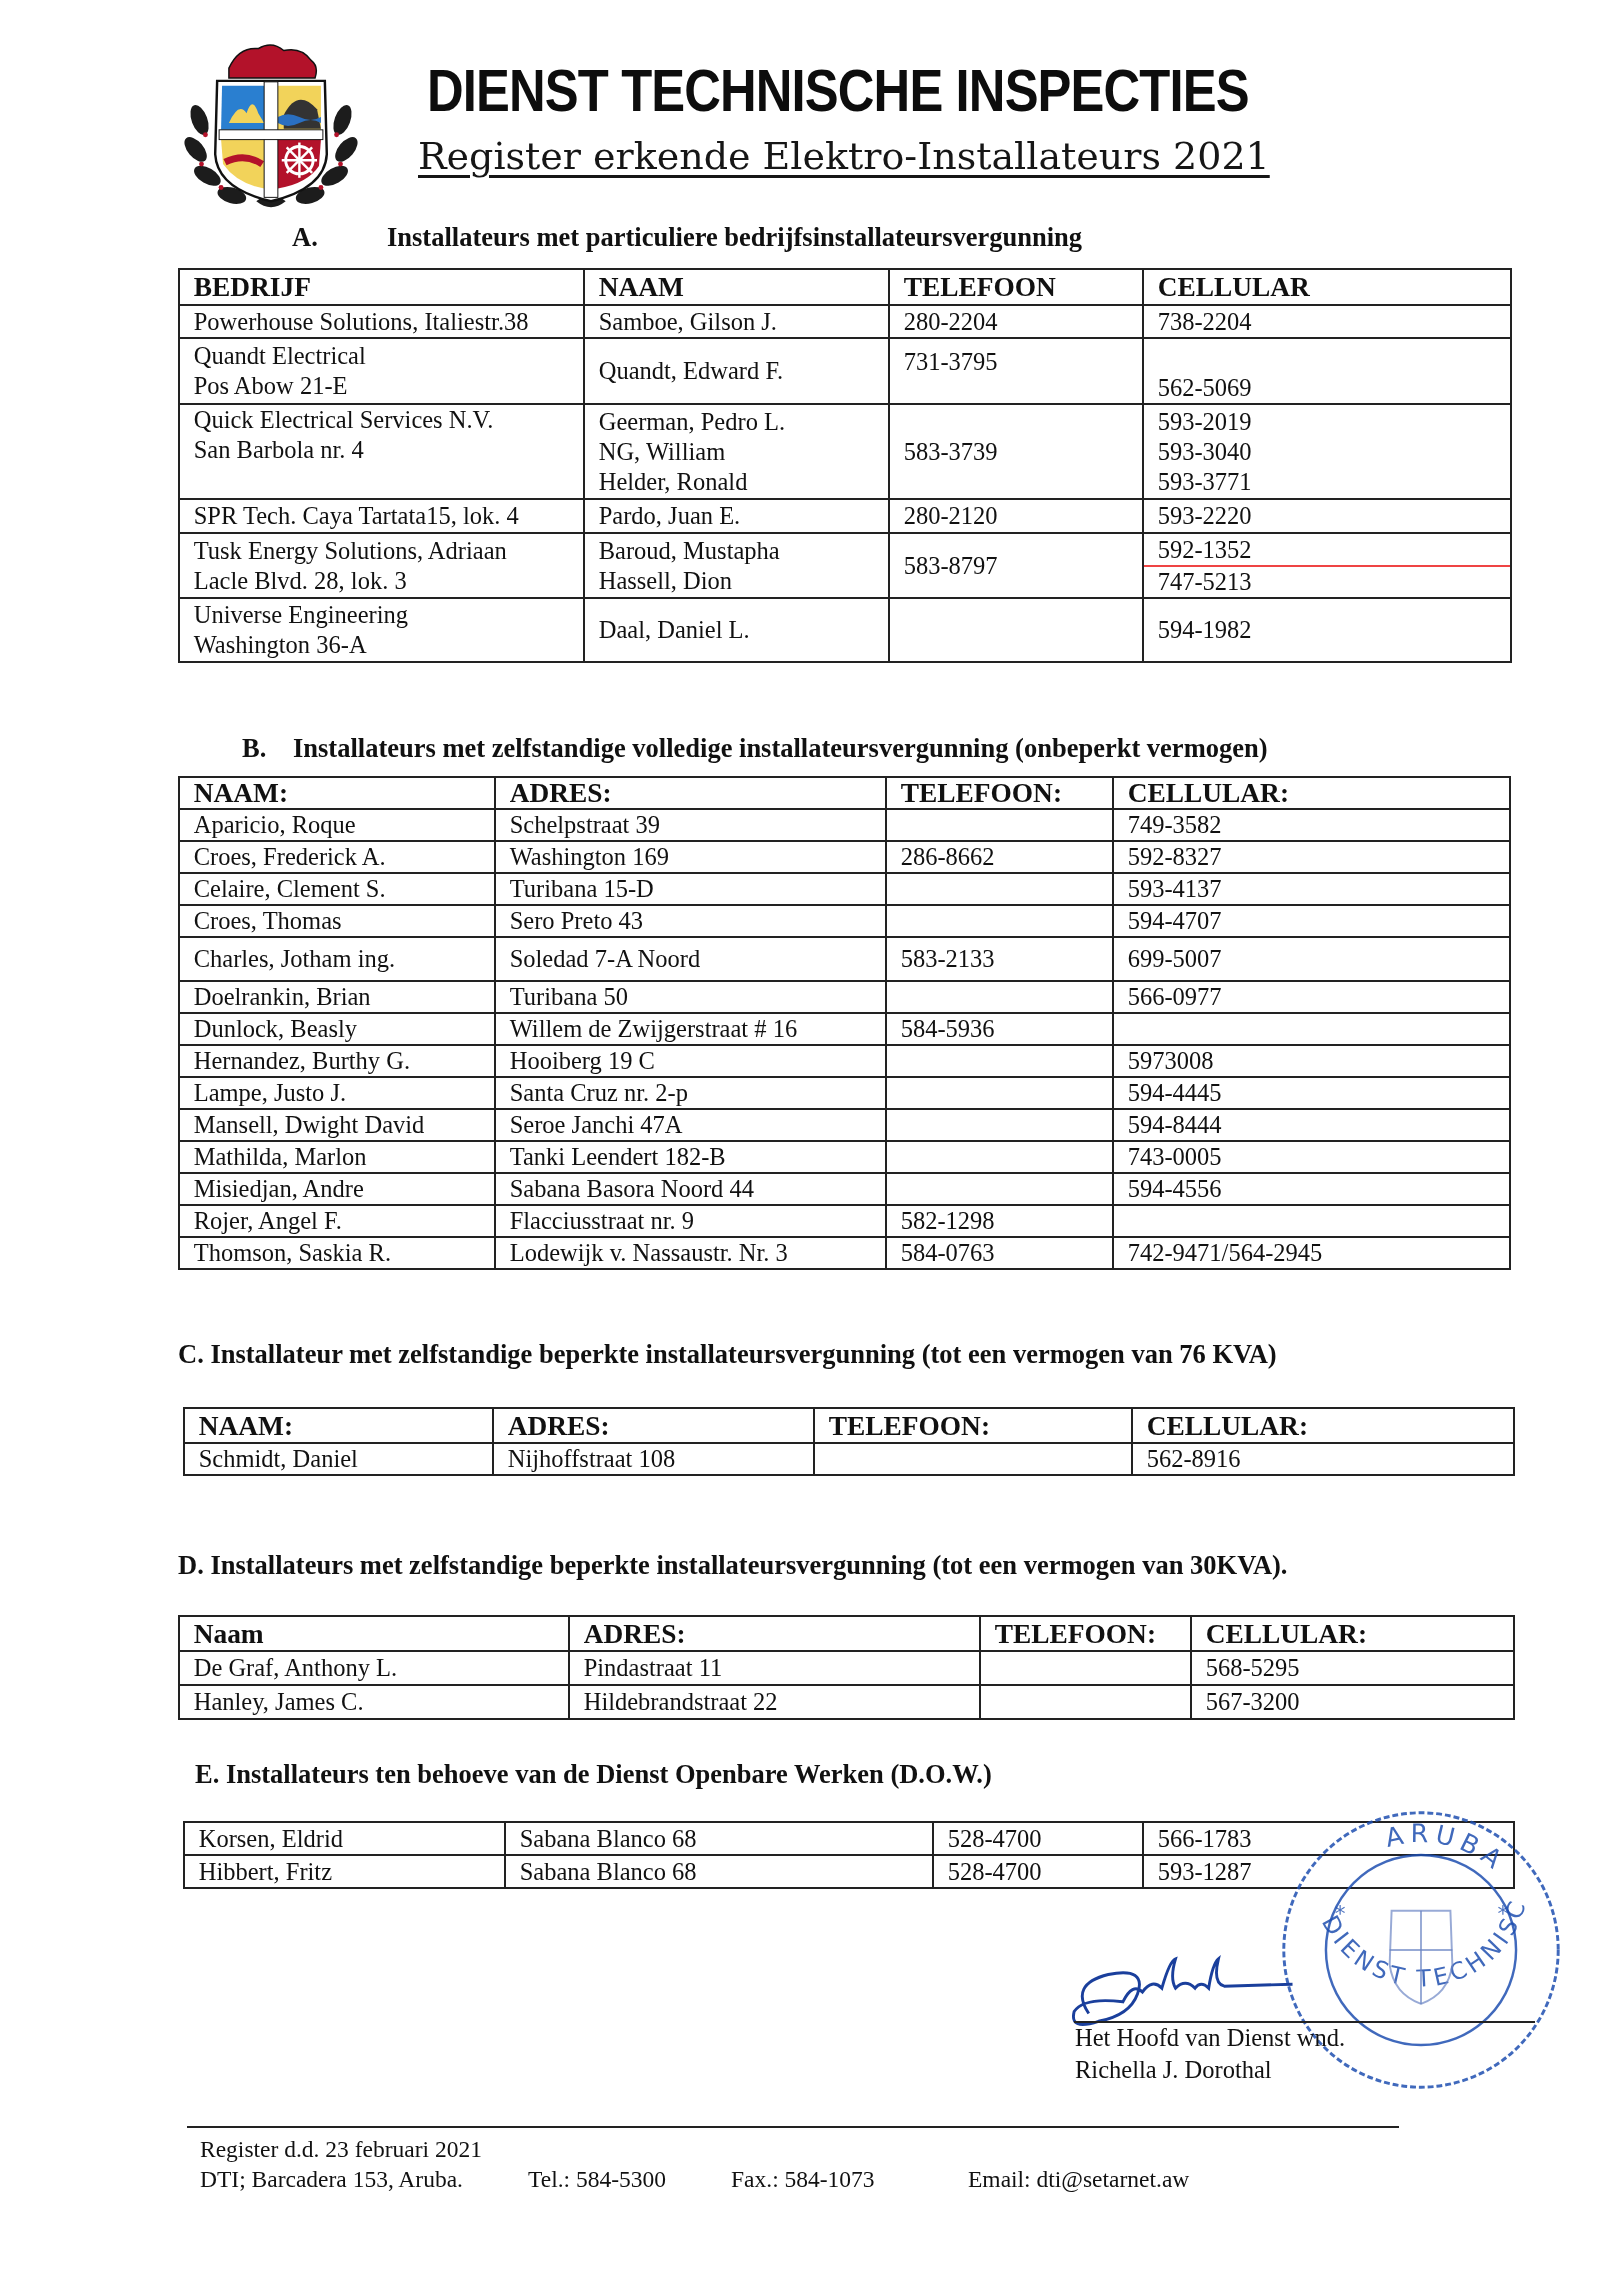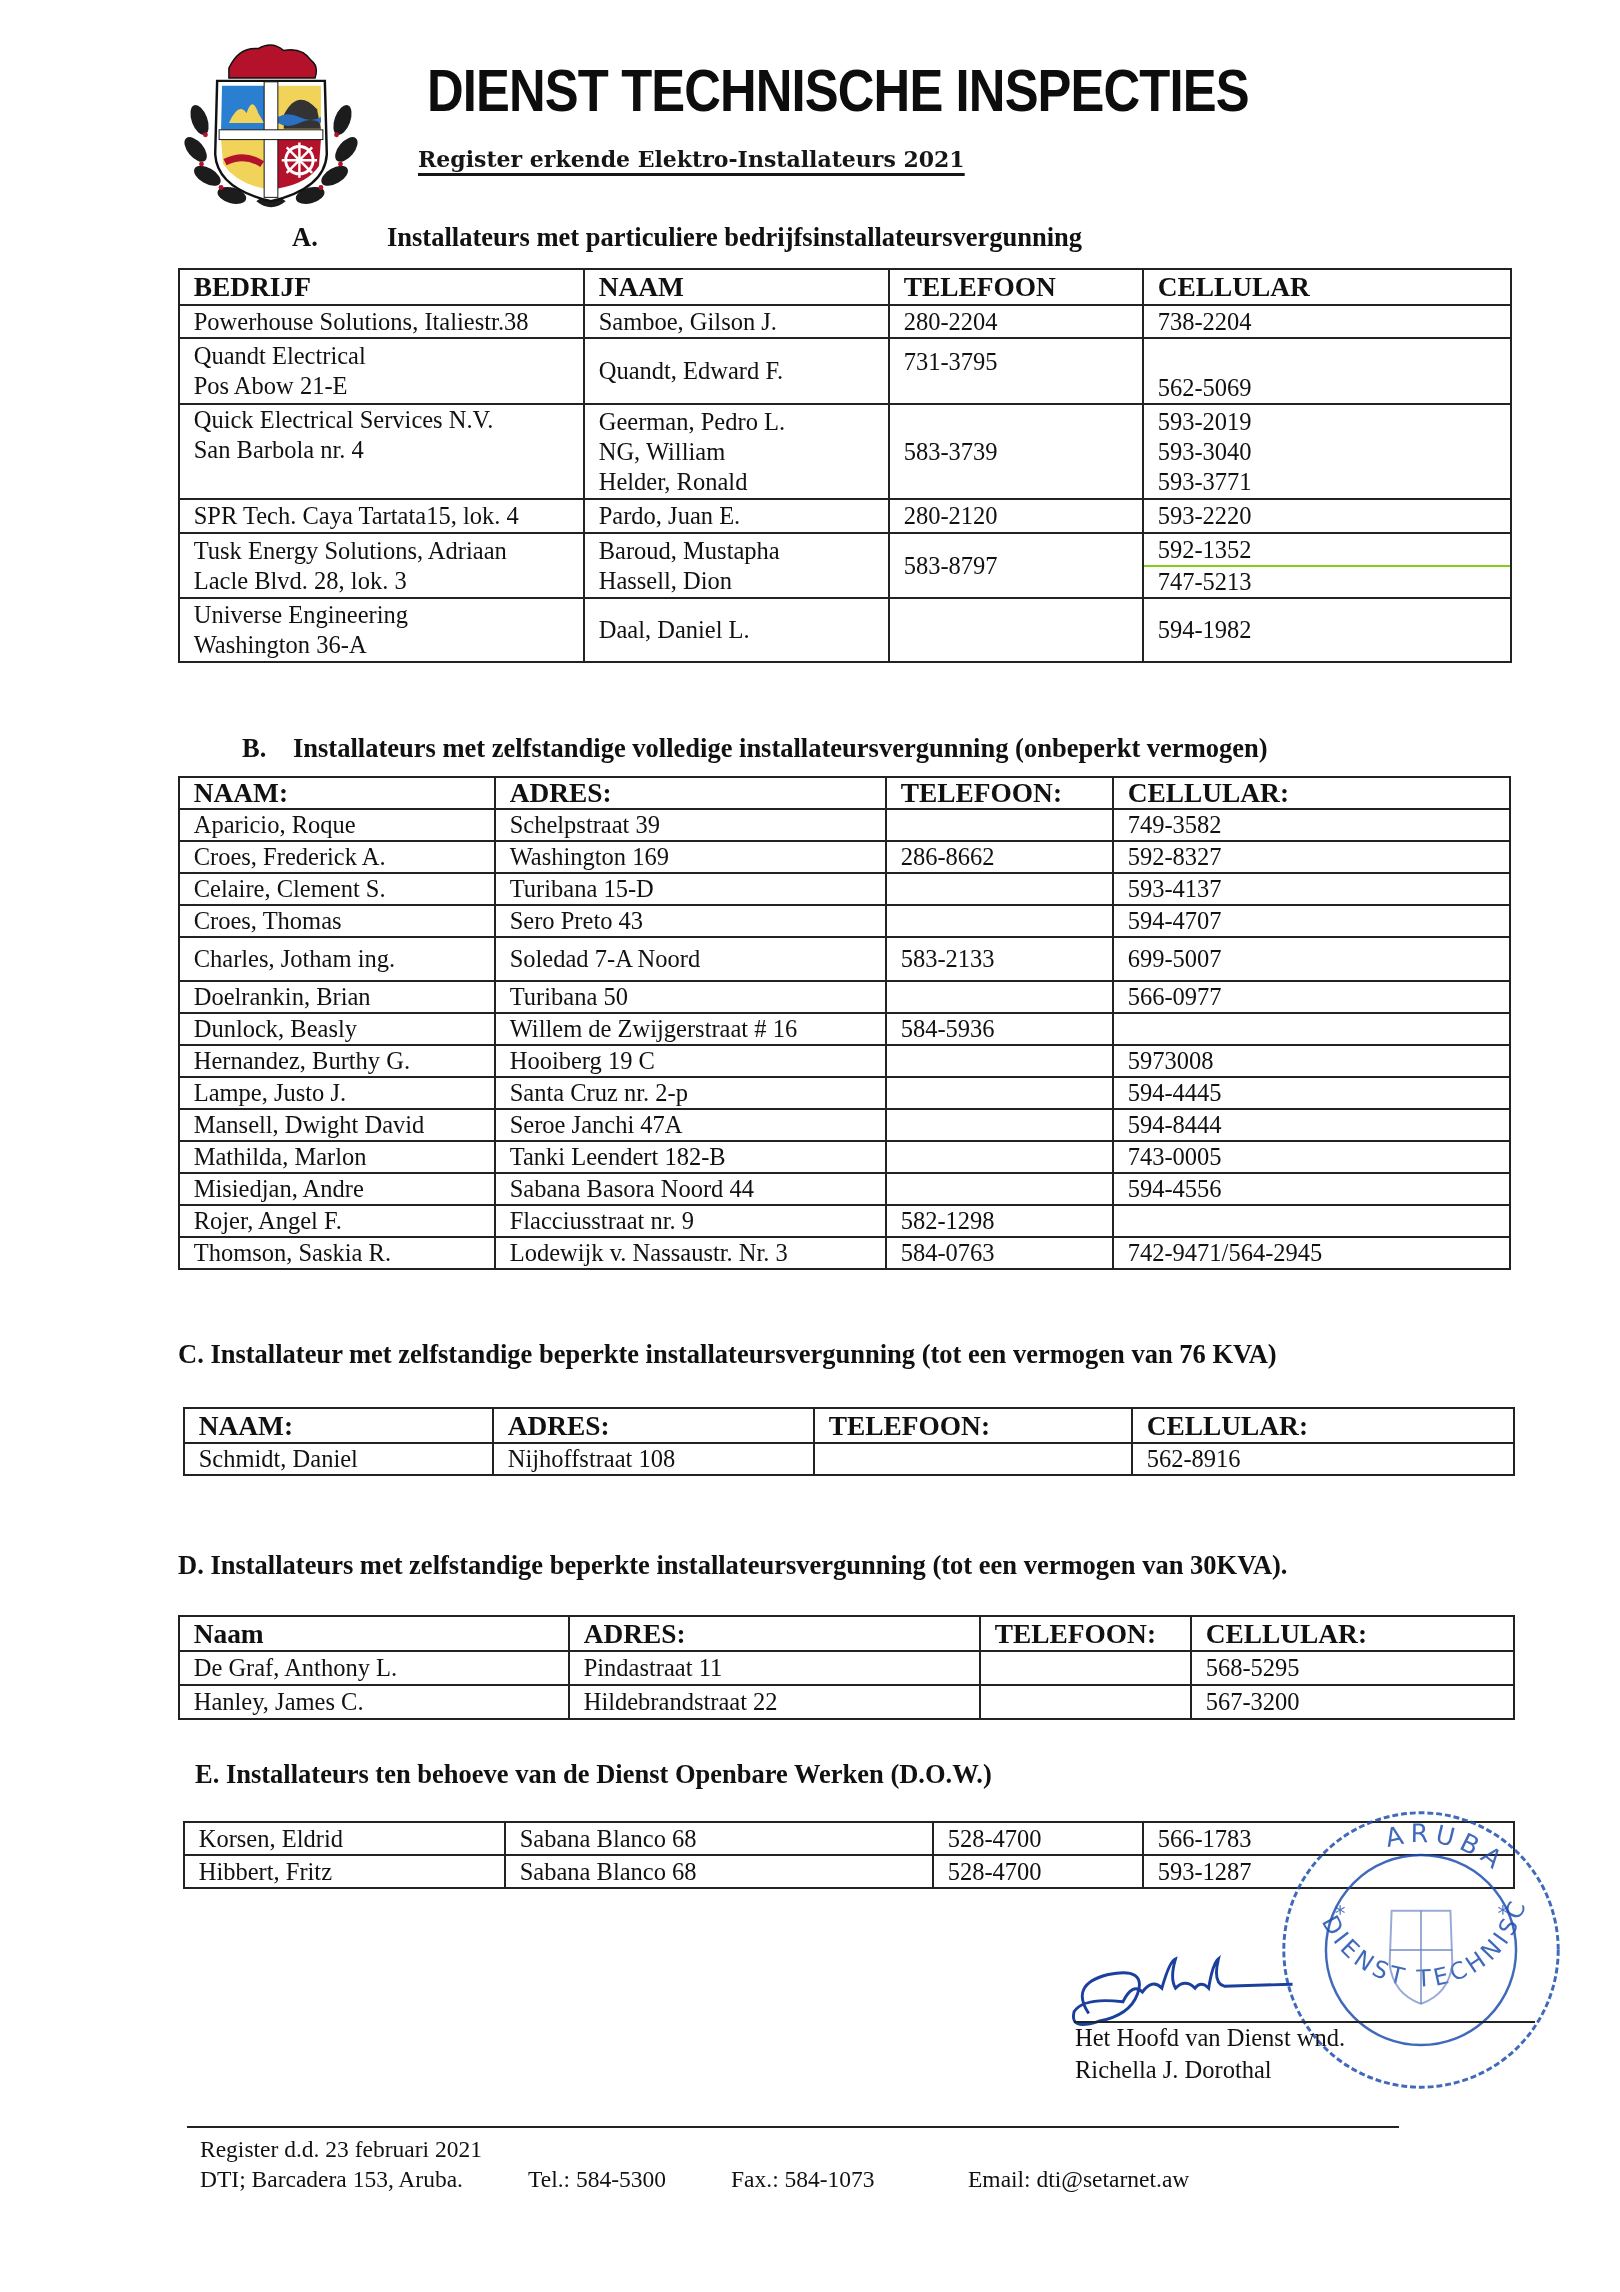--- a/index.html
+++ b/index.html
@@ -2,32 +2,32 @@
 <html><head>
 <meta charset="utf-8">
 <style>
   html, body { margin:0; padding:0; }
   body { width:1620px; height:2293px; background:#ffffff; position:relative; overflow:hidden;
          font-family:"Liberation Serif", "DejaVu Serif", serif; color:#111; }
   .abs { position:absolute; }
   .crest { left:178px; top:27.4px; width:186px; height:188px; }
   .main-title { left:427px; top:57px; font-family:"Liberation Sans", "DejaVu Sans", sans-serif; font-weight:bold;
                 font-size:59px; letter-spacing:-1px; transform:scaleX(0.86); transform-origin:left top; white-space:nowrap; color:#0d0d0d; }
-  .sub-title { left:418px; top:146px; font-family:"DejaVu Serif", serif; font-weight:bold; font-size:22px;
+  .sub-title { left:418px; top:134px; font-family:"DejaVu Serif", serif; font-weight:normal; font-size:38px;
                text-decoration:underline; text-decoration-thickness:2.9px; text-underline-offset:5.9px; white-space:nowrap; color:#161616; }
   .sec-head { font-weight:bold; font-size:26.5px; white-space:nowrap; color:#111; }
   .sec-head .letter { display:inline-block; }
   table.grid { position:absolute; border-collapse:collapse; table-layout:fixed; font-size:24.5px; }
   table.grid td, table.grid th { border:2px solid #222; padding:0 0 0 13.7px; text-align:left; vertical-align:middle; line-height:30px; white-space:nowrap; overflow:hidden; }
   table.grid th { font-weight:bold; font-size:27.4px; }
   table.grid td.pad-top { vertical-align:top; }
   .multi span { display:block; }
   .cell-split { padding:0 !important; }
   .cell-split div { padding-left:13.7px; line-height:30px; }
-  .cell-split div + div { border-top:2px solid #84cc16; }
+  .cell-split div + div { border-top:2px solid #ef4444; }
   .sig-text { font-size:24.5px; line-height:32px; white-space:nowrap; }
   .footer-line { left:187px; top:2126px; width:1212px; height:0; border-top:2.9px solid #222; }
   .footer-text { font-size:23.5px; line-height:30px; white-space:pre; }
 </style>
 </head>
 <body>
 
 <div class="abs crest">
   <svg width="186" height="188" viewBox="0 0 190 192">
 

